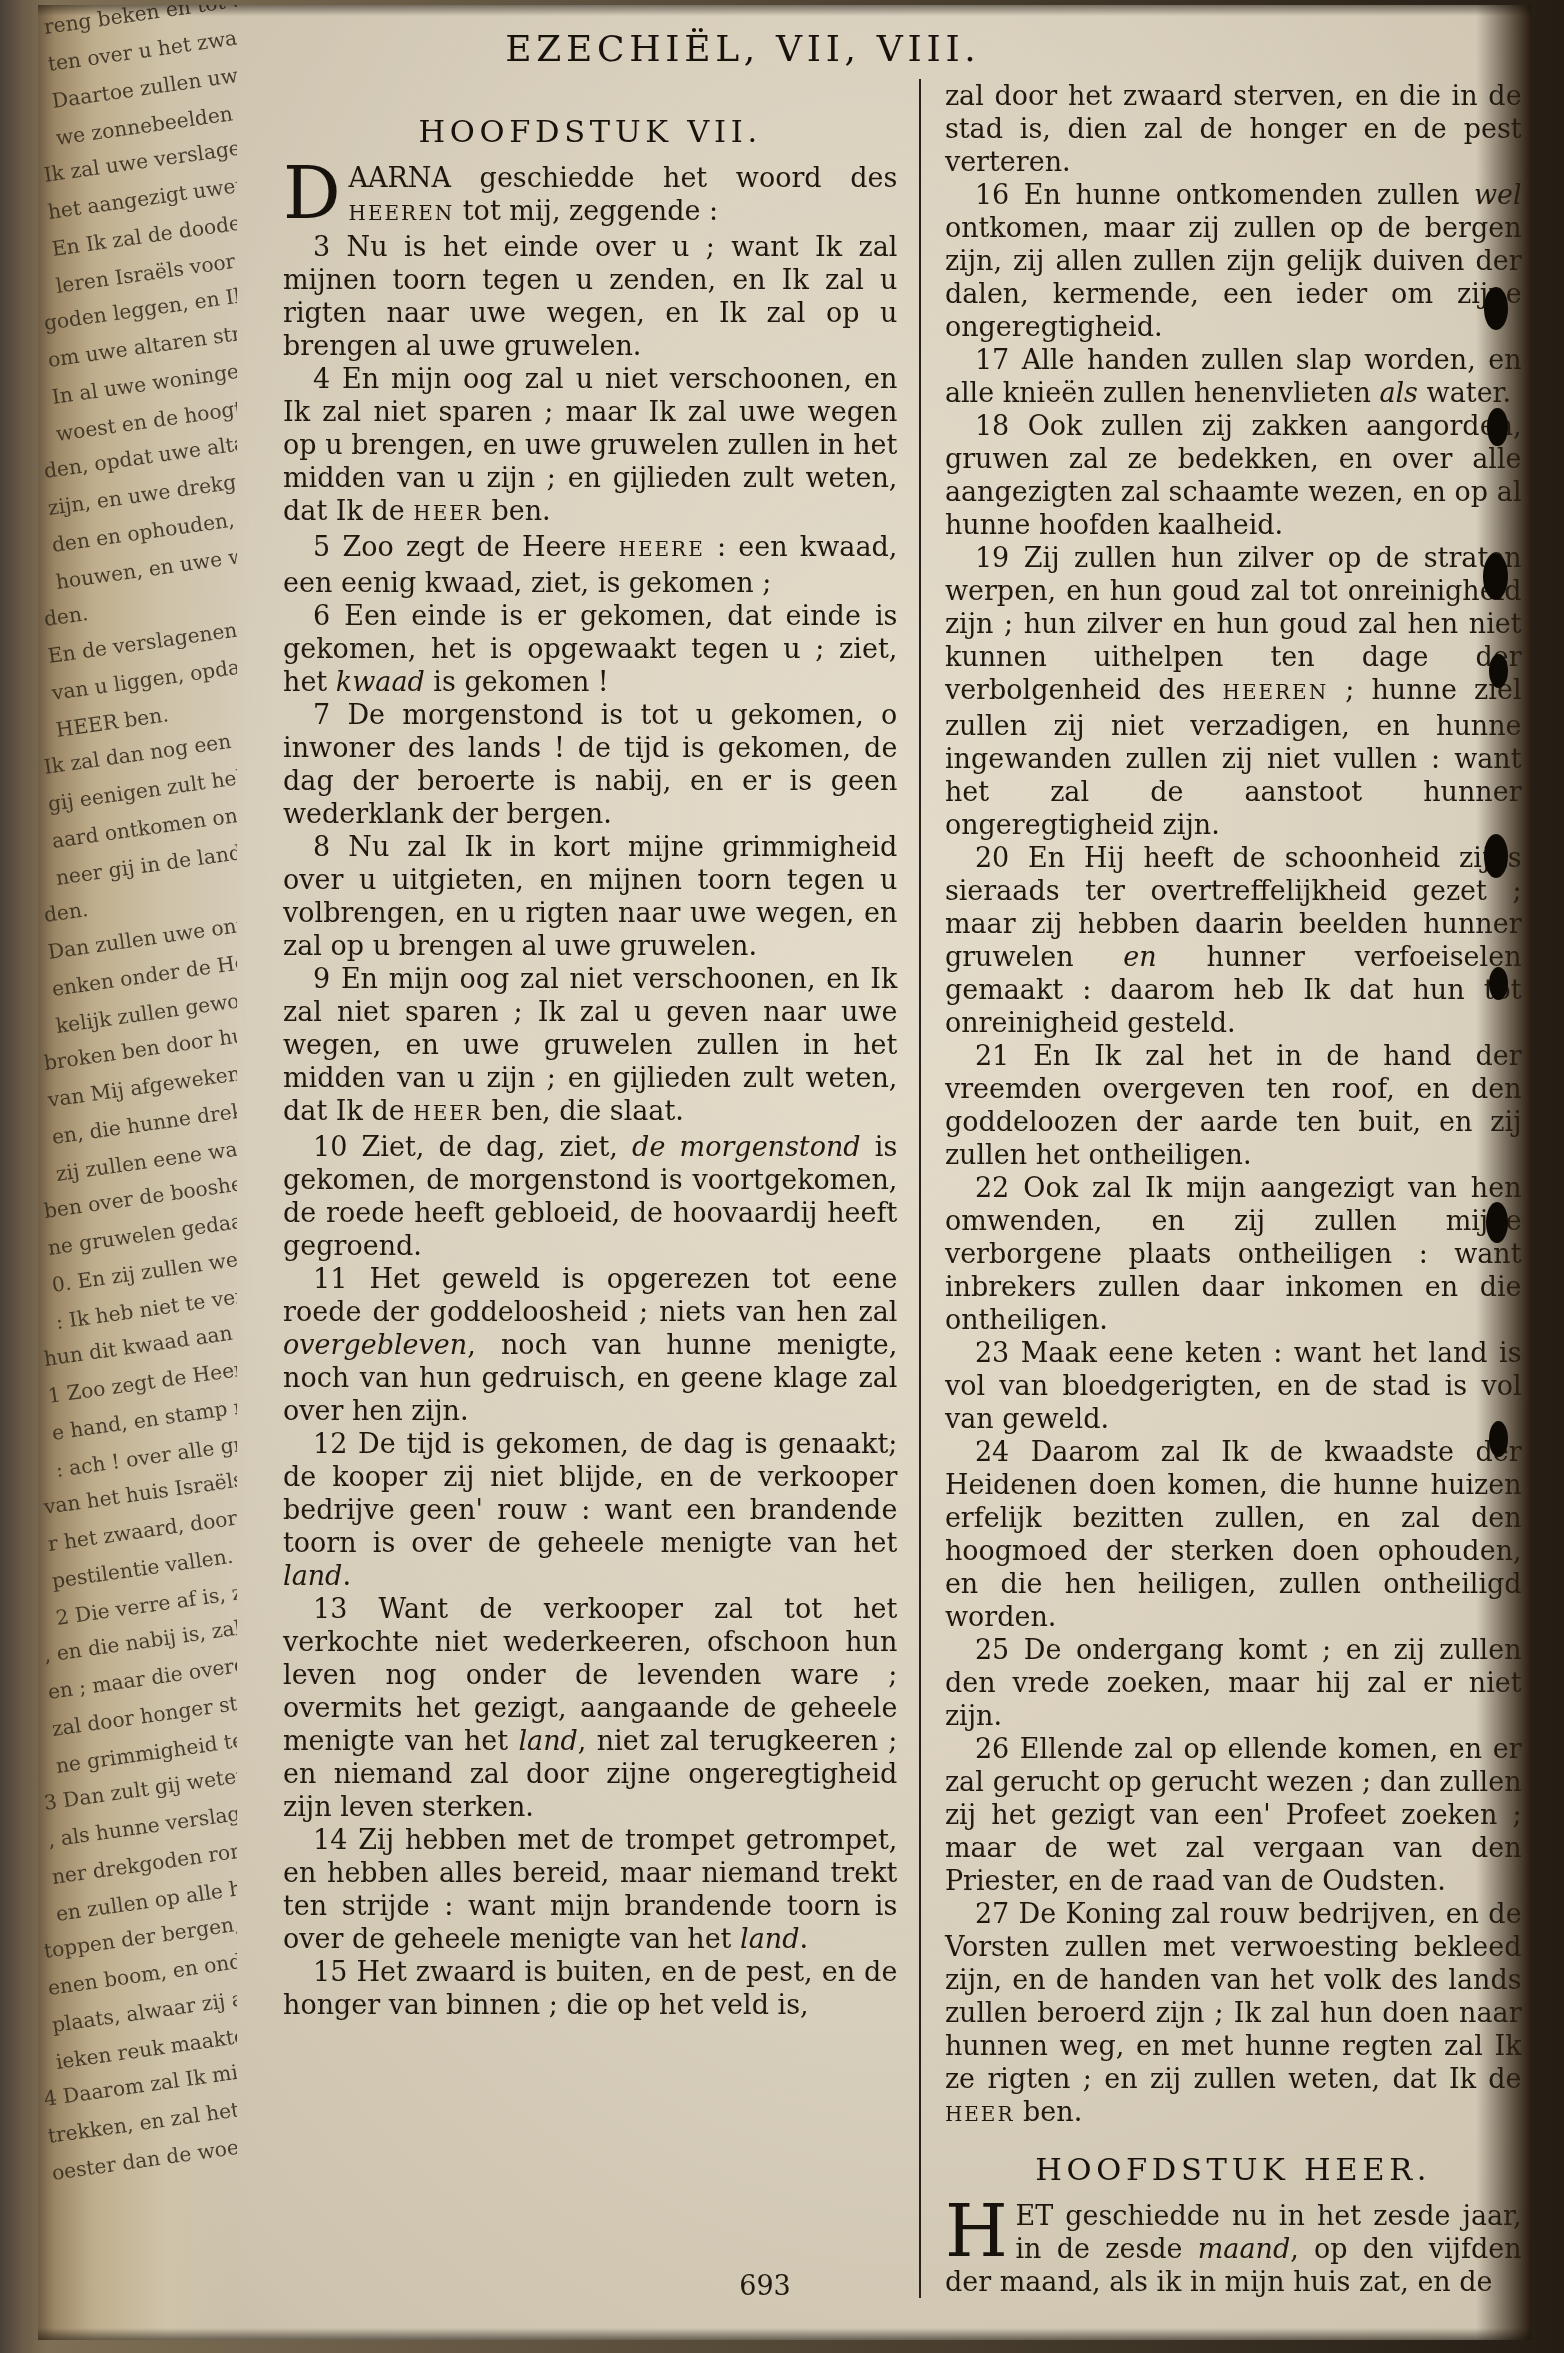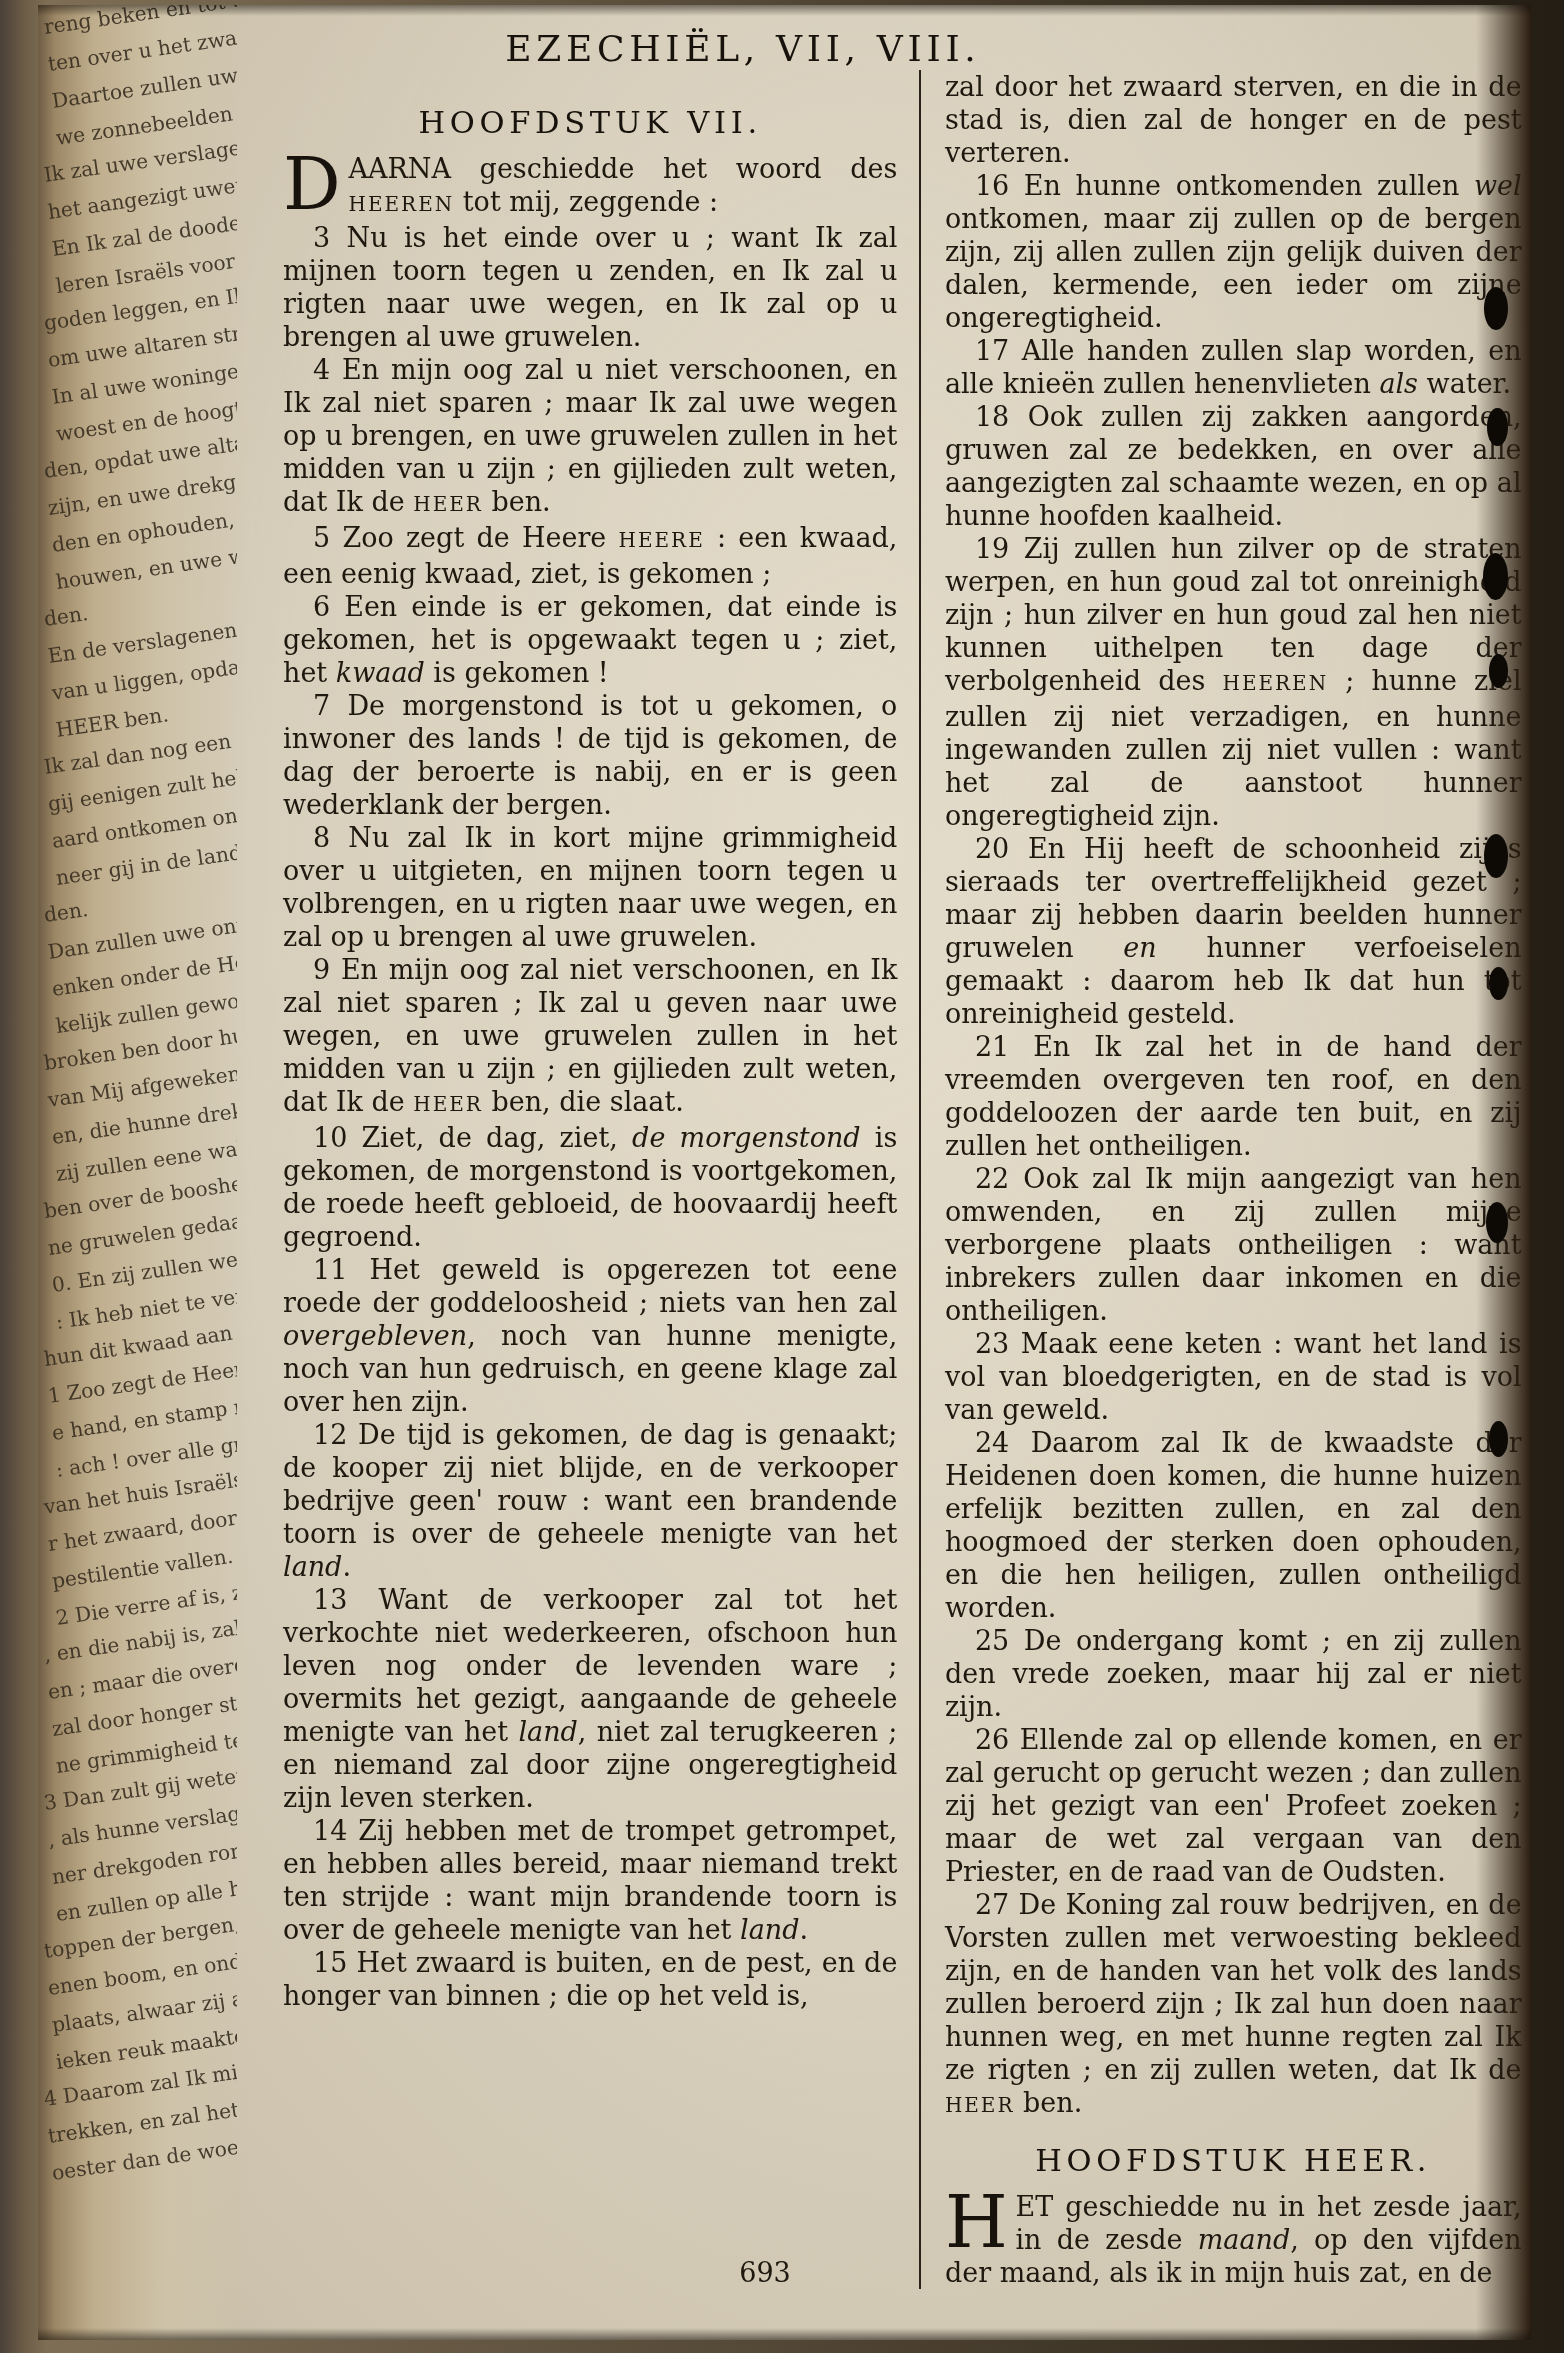--- a/index.html
+++ b/index.html
@@ -39,37 +39,37 @@
   }
   .top-shade { position:absolute; left:0; right:0; top:0; height:11px; background:linear-gradient(180deg,rgba(20,14,8,.5),rgba(20,14,8,0)); }
   .bottom-shade { position:absolute; left:0; right:0; bottom:0; height:12.5px; background:linear-gradient(0deg,rgba(20,14,8,.55),rgba(20,14,8,0)); }
 
   .edge-mark { position:absolute; right:23.5px; background:#0d0a06; border-radius:50%; }
 
   
   .content { position:absolute; left:205px; top:23.5px; right:6.3px; bottom:20.3px; color:#1e180f; }
   .page-header {
     text-align:center; font-size:36px; letter-spacing:4.7px;
-    transform:translateX(-141px); margin-bottom:1px; color:#17120c;
+    transform:translateX(-141px); margin-bottom:10px; color:#17120c;
   }
   .cols { display:flex; align-items:stretch; }
   .col { font-size:27px; line-height:33px; text-align:justify; }
   .col-left  { width:657px; padding:36px 22px 0 0;margin-left:40px; }
   .col-right { width:calc(100% - 657px); border-left:2.3px solid #29221a; padding:0 3.1px 0 23.5px; }
   .verse { text-indent:30px; }
   .verse.cont, .verse.first { text-indent:0; }
   .chapter-heading {
     text-align:center; font-size:30.5px; letter-spacing:4.7px;
     margin:0 0 12.5px 0; text-indent:0; color:#17120c;
   }
   .chapter-heading + .chapter-heading, .col .chapter-heading:not(:first-child) { margin-top:22px; }
   .dropcap { float:left; font-size:72px; line-height:59px; padding:3.1px 7.8px 0 0; color:#17120c; }
   .sc { text-transform:uppercase; font-size:0.74em; letter-spacing:2px; }
   em { font-style:italic; }
-  .page-number { position:absolute; bottom:32px; left:444px; width:156px; text-align:center; font-size:27px; }
+  .page-number { position:absolute; bottom:19px; left:444px; width:156px; text-align:center; font-size:27px; }
 </style>
 </head>
 <body>
 
 <div class="scene">
 
   <div class="page">
     <div class="curve-shade"></div>
     <div class="frags">
         <div class="frag" style="transform: rotate(-8deg); margin-left: 3.1px;">reng beken en tot de</div>

